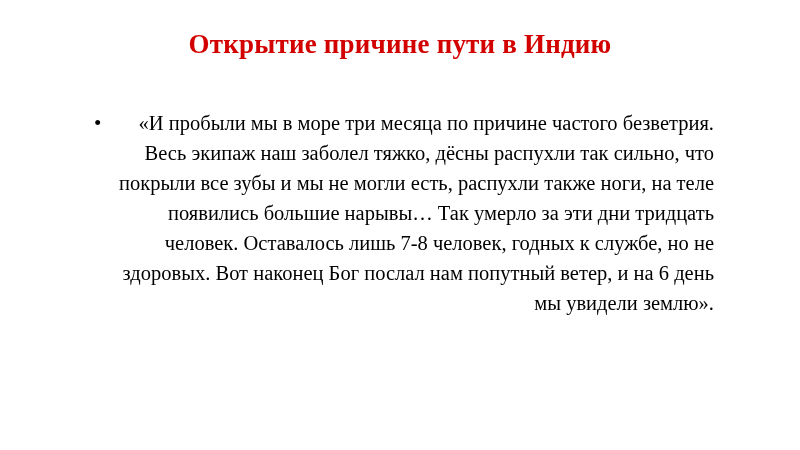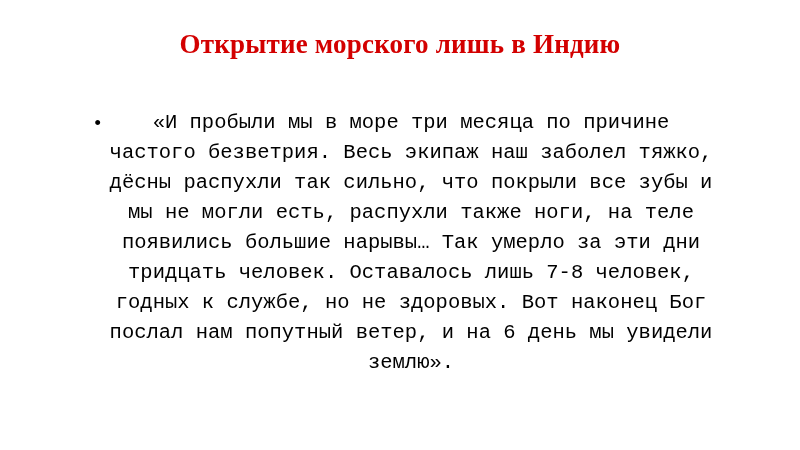--- a/index.html
+++ b/index.html
@@ -46,32 +46,32 @@
     flex: 0 0 auto;
     width: 14px;
     color: #000000;
     font-size: 21px;
     line-height: 30px;
     font-family: "Liberation Serif", serif;
   }
   .bullet-text {
     flex: 1 1 auto;
     color: #000000;
-    font-family: Liberation Mono, monospace;
+    font-family: Liberation Serif, serif;
     font-size: 20.5px;
     line-height: 30px;
-    text-align: center;
+    text-align: right;
   }
 </style>
 </head>
 <body>
 
 <div class="slide">
 
-  <div class="slide-title">Открытие морского лишь в Индию</div>
+  <div class="slide-title">Открытие причине пути в Индию</div>
 
   <div class="body-block">
     <div class="bullet-row">
       <span class="bullet-dot">•</span>
       <span class="bullet-text">«И пробыли мы в море три месяца по причине частого безветрия. Весь экипаж наш заболел тяжко, дёсны распухли так сильно, что покрыли все зубы и мы не могли есть, распухли также ноги, на теле появились большие нарывы… Так умерло за эти дни тридцать человек. Оставалось лишь 7-8 человек, годных к службе, но не здоровых. Вот наконец Бог послал нам попутный ветер, и на 6 день мы увидели землю».</span>
     </div>
   </div>
 
 </div>
 

